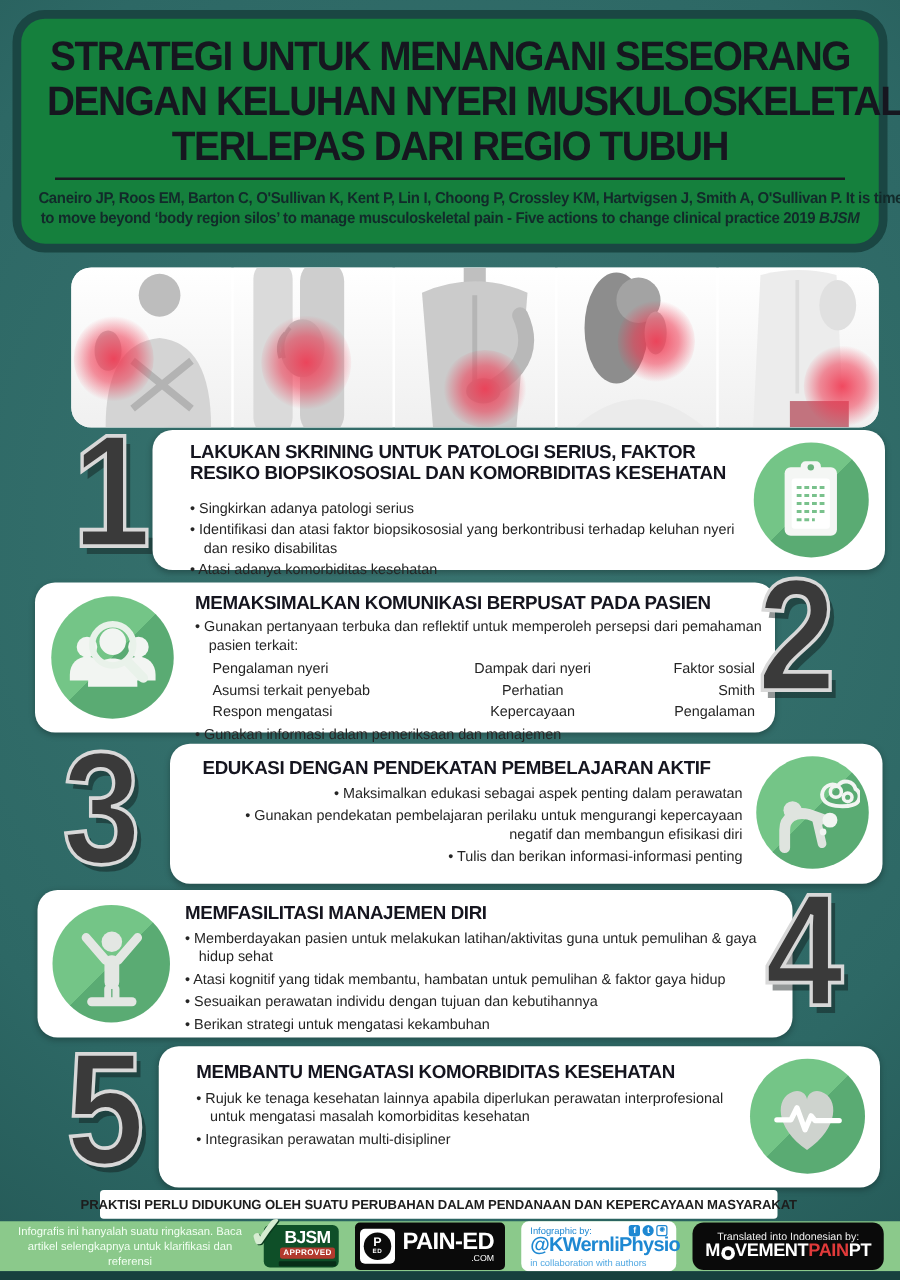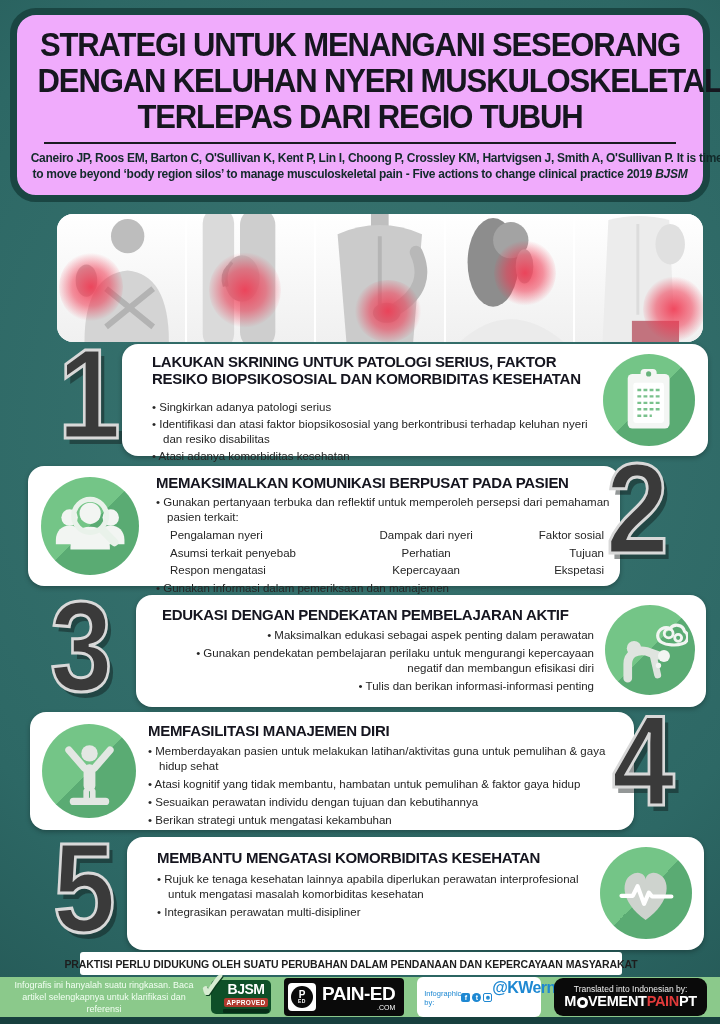--- a/index.html
+++ b/index.html
@@ -6,21 +6,21 @@
   body{
     width:720px;height:1024px;overflow:hidden;position:relative;
     font-family:"Liberation Sans",sans-serif;
     background:radial-gradient(120% 90% at 50% 42%, #3a7571 0%, #2d6865 55%, #1c4a48 100%);
   }
   .abs{position:absolute;}
 
   
   .title-box{
     left:10px;top:8px;width:700px;height:194px;box-sizing:border-box;
-    background:#f0abfc;border:7px solid #1a4643;border-radius:26px;
+    background:#15803d;border:7px solid #1a4643;border-radius:26px;
     text-align:center;
   }
   .title-lines{margin-top:12px;transform:scaleX(.94);transform-origin:50% 0;}
   .title-line{
     white-space:nowrap;font-weight:800;font-size:33px;line-height:36px;
     letter-spacing:-1.2px;color:#16161f;
   }
   .title-divider{width:92%;height:2px;background:#1b1b22;margin:7px auto 6px;}
   .citation{transform:scaleX(.96);transform-origin:50% 0;color:#122a2a;font-weight:700;}
   .cit-line{white-space:nowrap;font-size:12.5px;line-height:16px;letter-spacing:-.3px;}
@@ -112,21 +112,21 @@
   .pained-logo{width:28px;height:28px;background:#fff;border-radius:4px;display:flex;align-items:center;justify-content:center;}
   .pained-logo-circle{width:22px;height:22px;background:#0a0a0a;border-radius:50%;color:#fff;
         display:flex;flex-direction:column;align-items:center;justify-content:center;
         font-size:10px;font-weight:800;line-height:.8;}
   .pained-logo-circle small{font-size:5px;letter-spacing:.5px;}
   .pained-text{display:flex;flex-direction:column;align-items:flex-end;}
   .pained-name{font-size:19px;font-weight:800;color:#fff;letter-spacing:-.5px;line-height:1;}
   .pained-tld{font-size:7px;color:#fff;line-height:1;margin-top:1px;}
 
   .kwernli{width:124px;height:40px;background:#fff;border-radius:6px;box-sizing:border-box;
-        padding:3px 7px 2px;display:flex;flex-direction:row;}
+        padding:3px 7px 2px;display:flex;flex-direction:column;}
   .kw-row1{display:flex;justify-content:space-between;align-items:center;}
   .kw-prefix{font-size:7.5px;color:#1e88d2;}
   .kw-icons{display:flex;gap:2px;}
   .kw-icon{width:9px;height:9px;border-radius:2px;background:#1e88d2;color:#fff;font-size:7px;
         font-weight:700;display:flex;align-items:center;justify-content:center;line-height:1;}
   .kw-icon.ig{background:#fff;border:1.4px solid #1e88d2;box-sizing:border-box;color:#1e88d2;font-size:5px;}
   .kw-handle{font-size:16px;font-weight:800;color:#1e88d2;letter-spacing:-.6px;line-height:1.05;}
   .kw-suffix{font-size:7.5px;color:#51a8e2;text-align:left;}
 
   .movement{height:38px;background:#0a0a0a;border-radius:9px;display:flex;flex-direction:column;
@@ -238,22 +238,22 @@
       <div>Asumsi terkait penyebab</div>
       <div>Respon mengatasi</div>
     </div>
     <div class="col col-1">
       <div>Dampak dari nyeri</div>
       <div>Perhatian</div>
       <div>Kepercayaan</div>
     </div>
     <div class="col col-2">
       <div>Faktor sosial</div>
-      <div>Tujuan</div>
-      <div>Ekspetasi</div>
+      <div>Smith</div>
+      <div>Pengalaman</div>
     </div>
   </div>
   <div class="blt">Gunakan informasi dalam pemeriksaan dan manajemen</div>
   <div class="icon-circle icon2">
     <svg viewBox="0 0 48 48">
       <circle cx="12" cy="19" r="4.8" fill="#f2f5f2"></circle>
       <path d="M4 32c0-5.2 3.6-8.4 8-8.4s8 3.2 8 8.4v2.6H4z" fill="#f2f5f2"></path>
       <circle cx="36" cy="19" r="4.8" fill="#f2f5f2"></circle>
       <path d="M28 32c0-5.2 3.6-8.4 8-8.4s8 3.2 8 8.4v2.6H28z" fill="#f2f5f2"></path>
       <circle cx="24" cy="16.5" r="6.2" fill="#f2f5f2"></circle>

